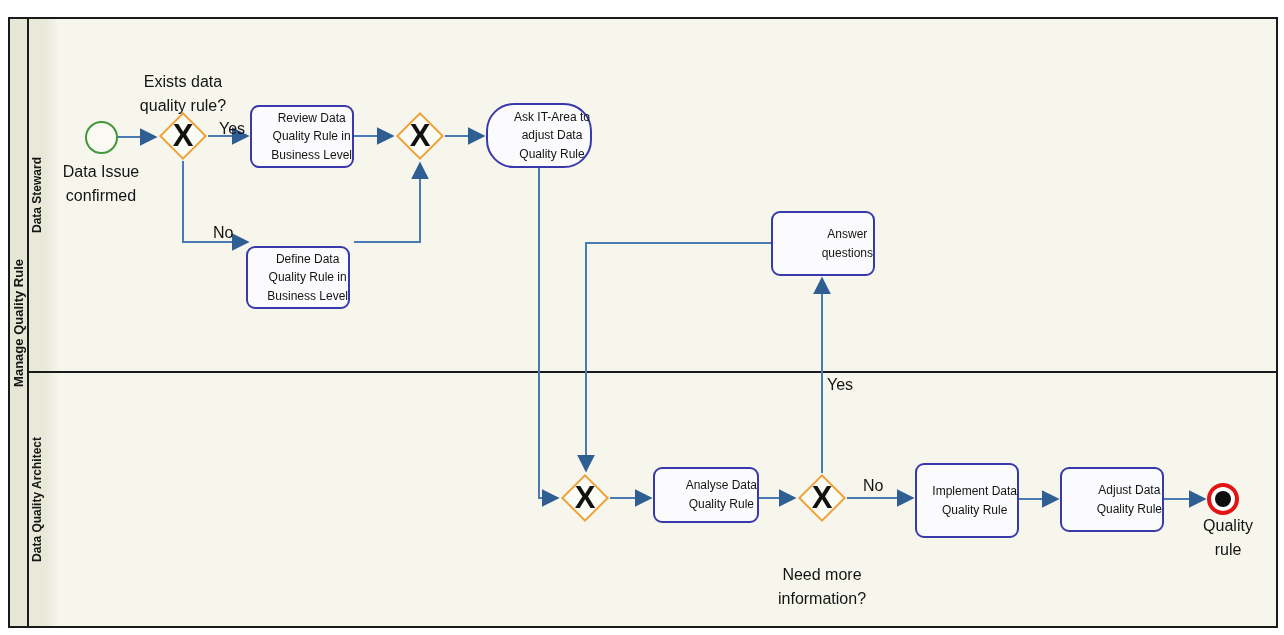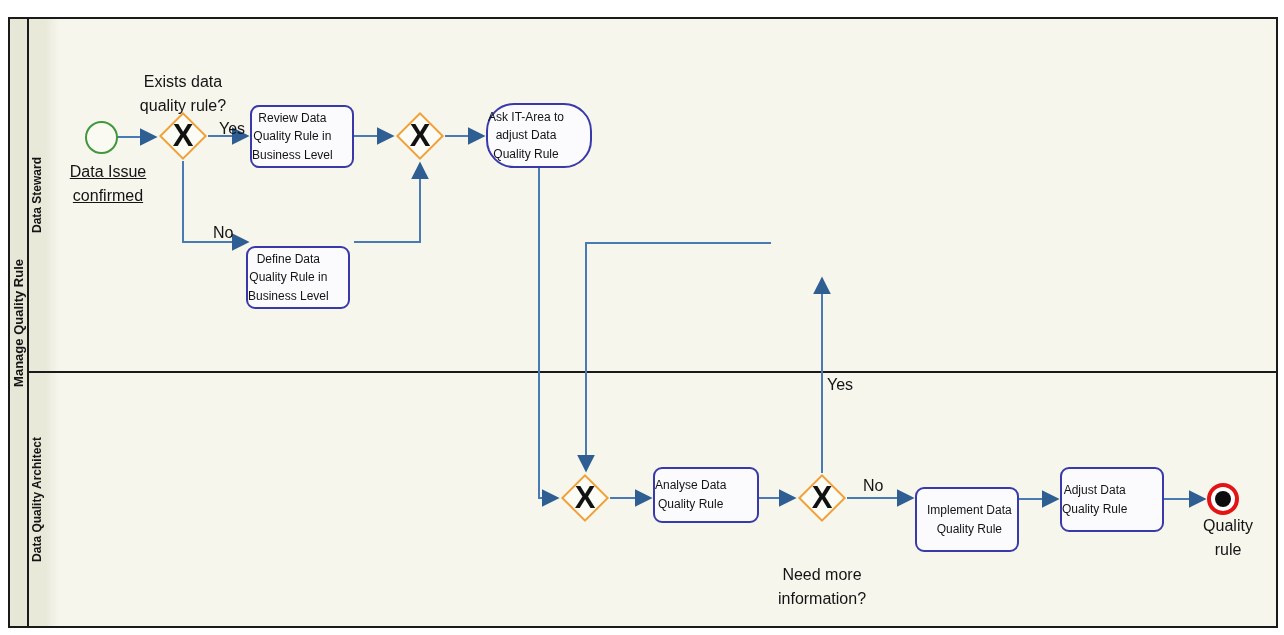--- a/index.html
+++ b/index.html
@@ -30,21 +30,21 @@
     writing-mode:vertical-rl; transform:rotate(180deg);
     font-weight:bold; font-size:12px; white-space:nowrap; margin-left:1px;
   }
   .pool-title { font-size:13px; margin:0; }
   
   .flows { position:absolute; left:0; top:0; }
   
   .task {
     position:absolute; box-sizing:border-box; border:2px solid #3939ac;
     border-radius:9px; background:#fbfbfd;
-    display:flex; align-items:center; justify-content:flex-start;
+    display:flex; align-items:center; justify-content:flex-end;
     text-align:center; font-size:12px; line-height:1.55;
   }
   .task-label { white-space:pre-line; }
   .gateway { position:absolute; width:50px; height:50px; }
   .gw-diamond {
     position:absolute; left:8px; top:8px; width:34px; height:34px;
     transform:rotate(45deg); border:2px solid #f0a138; background:#fcfcf7;
     box-sizing:border-box;
   }
   .gw-mark {
@@ -109,21 +109,21 @@
       <path d="M759 498 H793" marker-end="url(#arrow)"></path>
       <path d="M822 473 V280" marker-end="url(#arrow)"></path>
       <path d="M771 243 H586 V469" marker-end="url(#arrow)"></path>
       <path d="M847 498 H911" marker-end="url(#arrow)"></path>
       <path d="M1019 499 H1056" marker-end="url(#arrow)"></path>
       <path d="M1164 499 H1203" marker-end="url(#arrow)"></path>
     </g>
   </svg>
 
   <div class="event-start" style="left:85px; top:121px;"></div>
-  <div class="node-label" style="left:108px; top:160px;text-decoration:underline;">Data Issue
+  <div class="node-label" style="left:101px; top:160px;">Data Issue
 confirmed</div>
 
   <div class="event-end" style="left:1207px; top:483px;">
     <div class="event-end-inner"></div>
   </div>
   <div class="node-label" style="left:1228px; top:514px;">Quality rule</div>
 
   <div class="gateway" style="left:158px; top:111px;">
     <div class="gw-diamond"></div>
     <span class="gw-mark">X</span>
@@ -156,25 +156,29 @@
   <div class="task" style="left:246px; top:210px; width:104px; height:63px;margin-top:36px;">
     <span class="task-label">Define Data
 Quality Rule in
 Business Level</span>
   </div>
   <div class="task" style="left:486px; top:103px; width:106px; height:65px;border-radius:28px;">
     <span class="task-label">Ask IT-Area to
 adjust Data
 Quality Rule</span>
   </div>
+  <div class="task" style="left:771px; top:211px; width:104px; height:65px;">
+    <span class="task-label">Answer
+questions</span>
+  </div>
   <div class="task" style="left:653px; top:467px; width:106px; height:56px;">
     <span class="task-label">Analyse Data
 Quality Rule</span>
   </div>
-  <div class="task" style="left:915px; top:487px; width:104px; height:65px;padding-left:10px;">
+  <div class="task" style="left:915px; top:463px; width:104px; height:75px;padding-left:10px;">
     <span class="task-label">Implement Data
 Quality Rule</span>
   </div>
   <div class="task" style="left:1060px; top:467px; width:104px; height:65px;">
     <span class="task-label">Adjust Data
 Quality Rule</span>
   </div>
 
   <span class="edge-label" style="left:219px; top:120px;">Yes</span>
   <span class="edge-label" style="left:213px; top:224px;">No</span>

